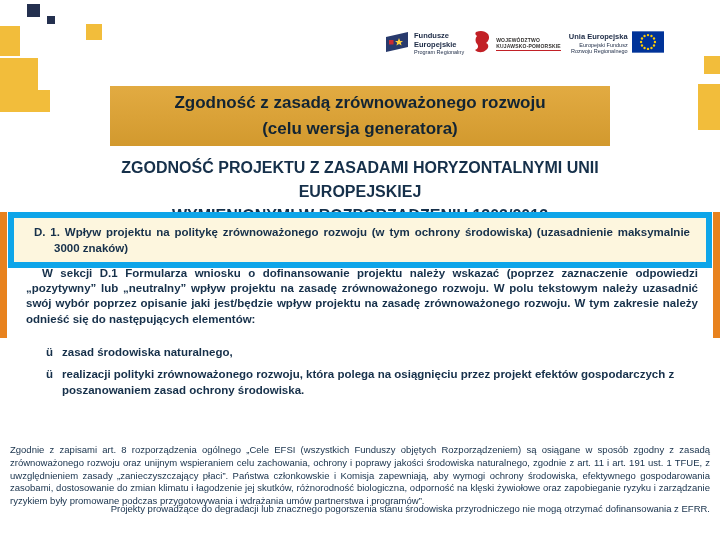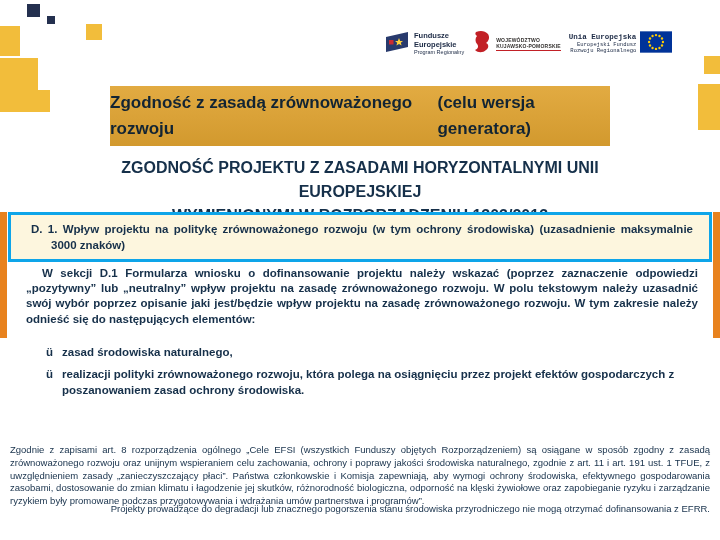--- a/index.html
+++ b/index.html
@@ -21,33 +21,33 @@
   .logo-text { display:flex; flex-direction:column; justify-content:center; }
   .lt-b { font-weight:bold; font-size:7.5px; line-height:1.15; color:#1c2a45; }
   .lt-s { font-size:5.5px; line-height:1.2; color:#1c2a45; }
   .lt-tiny { font-size:5px; font-weight:bold; letter-spacing:.2px; line-height:1.25; color:#33302e; }
   .crest-rule { height:1px; background:#c22026; margin-top:1px; }
 
   
   .title-box {
     position:absolute; left:110px; top:86px; width:500px; height:60px;
     background:linear-gradient(180deg,#e2ab42,#d2992e);
-    display:flex; flex-direction:row; justify-content:center; align-items:center;
+    display:flex; flex-direction:column; justify-content:center; align-items:center;
   }
   .title-line { font-size:17px; font-weight:bold; color:#122433; line-height:1.55; }
 
   .subtitle {
     position:absolute; top:156px; left:60px; width:600px; text-align:center;
     font-weight:bold; font-size:16px; line-height:1.5; color:#16304a;
   }
 
   
   .d1-box {
     position:absolute; top:212px; left:8px; width:704px; min-height:46px;
-    background:#fdf6de; border:3px solid #0ea5e9;
+    background:#fdf6de; border:6px solid #0ea5e9;
     padding:6px 16px 6px 40px; text-indent:-20px;
     font-weight:bold; font-size:11.5px; line-height:1.4; color:#16304a; text-align:justify;
   }
 
   .body-par {
     position:absolute; top:266px; left:26px; width:672px;
     font-weight:bold; font-size:11.5px; line-height:1.32; color:#16304a;
     text-align:justify; text-indent:16px;
   }
 
@@ -106,21 +106,21 @@
         </svg>
       </span>
       <span class="logo-text">
         <span class="lt-tiny">WOJEWÓDZTWO</span>
         <span class="lt-tiny">KUJAWSKO-POMORSKIE</span>
         <span class="crest-rule"></span>
       </span>
     </div>
 
     <div class="logo">
-      <span class="logo-text" style="text-align:right;font-family:Liberation Mono, monospace;">
+      <span class="logo-text" style="text-align:right;">
         <span class="lt-b">Unia Europejska</span>
         <span class="lt-s">Europejski Fundusz</span>
         <span class="lt-s">Rozwoju Regionalnego</span>
       </span>
       <span>
         <svg width="32" height="22" viewBox="0 0 30 20">
           <rect x="0" y="0" width="30" height="20" fill="#003399"></rect>
           <g fill="#ffcc00">
             <circle cx="21.5" cy="10" r="1.1"></circle>
               <circle cx="20.63" cy="13.25" r="1.1"></circle>

